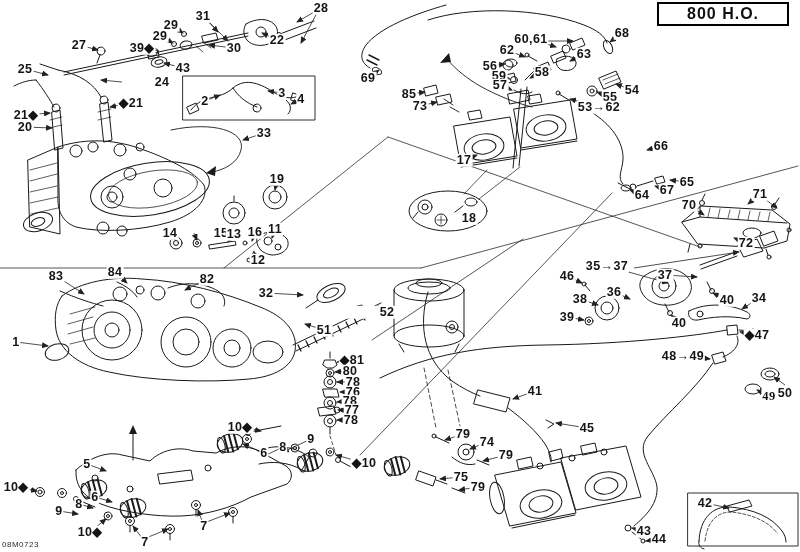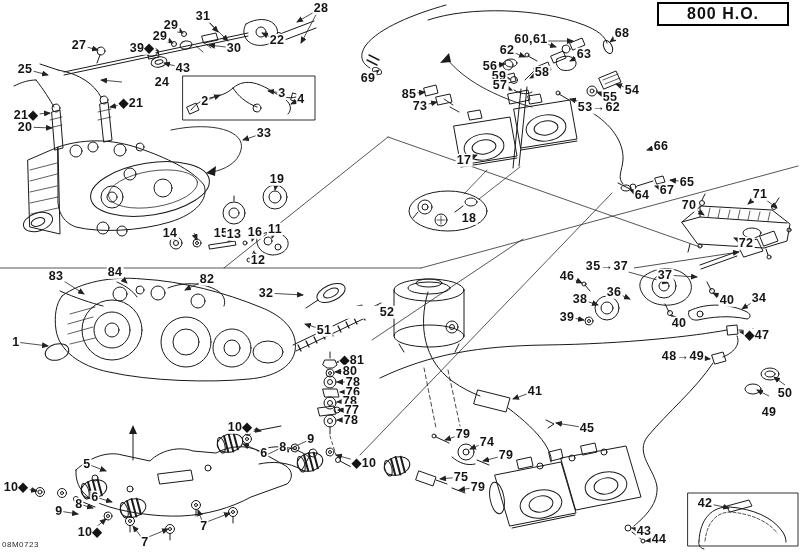--- a/index.html
+++ b/index.html
@@ -544,21 +544,21 @@
       <div class="callout" style="left: 567px; top: 276px;">46</div>
       <div class="callout" style="left: 614px; top: 292px;">36</div>
       <div class="callout" style="left: 580px; top: 299px;">38</div>
       <div class="callout" style="left: 567px; top: 317px;">39</div>
       <div class="callout" style="left: 727px; top: 300px;">40</div>
       <div class="callout" style="left: 759px; top: 298px;">34</div>
       <div class="callout" style="left: 679px; top: 323px;">40</div>
       <div class="callout" style="left: 757px; top: 335px;">◆47</div>
       <div class="callout" style="left: 683px; top: 356px;">48→49</div>
       <div class="callout" style="left: 785px; top: 385px; margin-top: 8px;">50</div>
-      <div class="callout" style="left: 769px; top: 412px;">49</div>
+      <div class="callout" style="left: 769px; top: 396px; font-family: Liberation Serif, serif;">49</div>
       <div class="callout" style="left: 266px; top: 293px;">32</div>
       <div class="callout" style="left: 370px; top: 312px; padding-left: 35px;">52</div>
       <div class="callout" style="left: 324px; top: 330px;">51</div>
       <div class="callout" style="left: 16px; top: 342px;">1</div>
       <div class="callout" style="left: 352px; top: 360px;">◆81</div>
       <div class="callout" style="left: 350px; top: 371px;">80</div>
       <div class="callout" style="left: 353px; top: 382px;">78</div>
       <div class="callout" style="left: 353px; top: 392px;">76</div>
       <div class="callout" style="left: 350px; top: 401px;">78</div>
       <div class="callout" style="left: 352px; top: 410px;">77</div>

